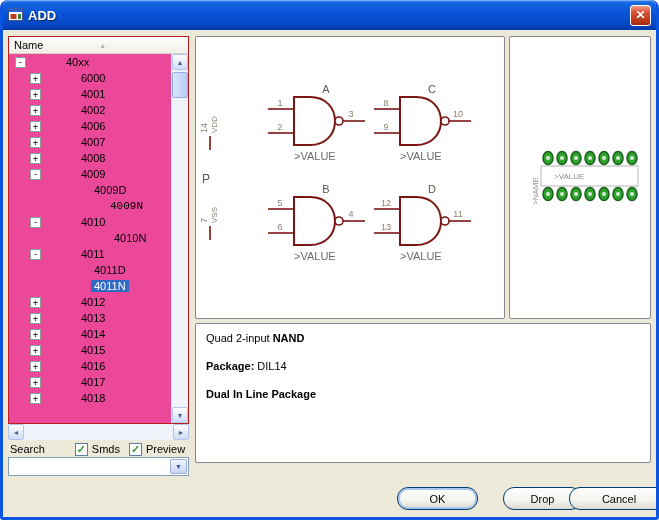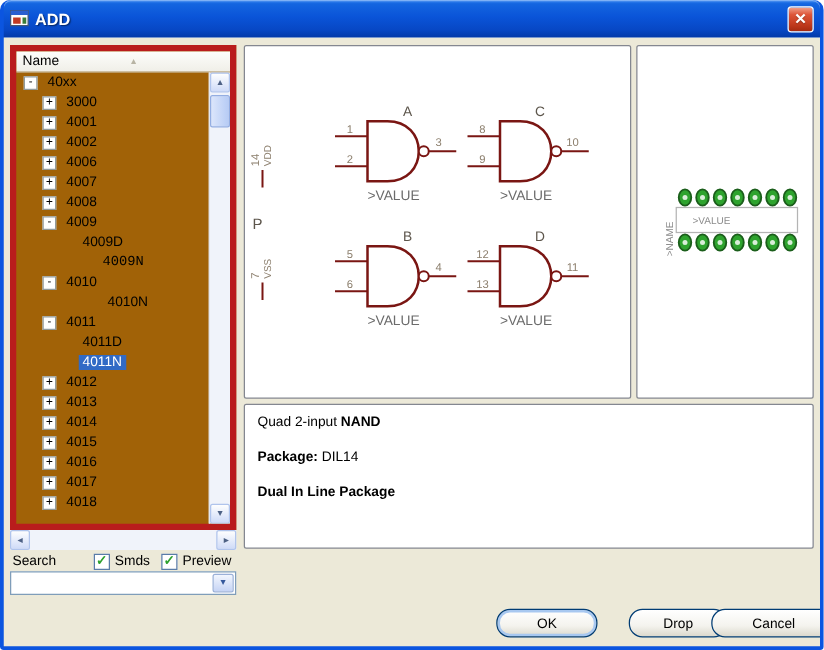--- a/index.html
+++ b/index.html
@@ -20,32 +20,32 @@
   .title-text{color:#fff;font-size:13px;font-weight:bold;text-shadow:1px 1px 1px rgba(0,0,0,.5);flex:1;}
   .close-btn{
     width:21px;height:21px;border-radius:3px;border:1px solid #fff;
     background:linear-gradient(180deg,#f0a08a 0%,#dd5539 30%,#c33b1e 70%,#a52a10 100%);
     color:#fff;font-size:12px;font-weight:bold;display:flex;align-items:center;justify-content:center;
     text-shadow:0 1px 1px rgba(0,0,0,.3);
   }
   .body{position:relative;height:487px;background:#ece9d8;overflow:hidden;font-size:11px;}
 
   
-  .tree-box{position:absolute;left:5px;top:6px;width:181px;height:388px;background:#a16207;border:5px solid #b91c1c;overflow:hidden;}
+  .tree-box{position:absolute;left:5px;top:6px;width:181px;height:388px;background:#ec4899;border:1px solid #b91c1c;overflow:hidden;}
   .tree-header{position:absolute;left:0;top:0;right:0;height:17px;
     background:linear-gradient(180deg,#fdfdfb,#f0efe8);border-bottom:1px solid #d5d2c3;
     display:flex;align-items:center;padding:0 5px;}
   .sort-icon{font-size:7px;color:#b8b4a4;margin-left:56px;}
   .tree-items{position:absolute;left:0;top:17px;right:17px;bottom:0;overflow:hidden;}
   .tree-row{height:16px;display:flex;align-items:center;white-space:nowrap;}
   .toggle{width:11px;height:11px;border:1px solid #919b9c;background:#fff;color:#000;
     font-size:9px;line-height:9px;text-align:center;margin-right:5px;flex:none;
     font-family:"DejaVu Sans Mono",monospace;}
   .leaf-gap{width:14px;flex:none;}
-  .lab{padding:0 3px;}
+  .lab{padding:0 3px;margin-left:32px;}
   .tree-row.selected .lab{background:#316ac5;color:#fff;}
 
   
   .vscroll{position:absolute;top:17px;right:0;bottom:0;width:17px;background:#f0f3fa;border-left:1px solid #e3e6ee;}
   .sbtn{position:absolute;width:16px;height:16px;
     background:linear-gradient(180deg,#fefefe,#cfdbf8);
     border:1px solid #b0c4ec;border-radius:2px;color:#4d6185;font-size:7px;
     display:flex;align-items:center;justify-content:center;}
   .vscroll .up{top:0;left:0;}
   .vscroll .down{bottom:0;left:0;}
@@ -64,21 +64,21 @@
   .combo{position:absolute;left:5px;top:427px;width:181px;height:19px;background:#fff;border:1px solid #7f9db9;display:flex;}
   .combo-field{flex:1;padding:2px 3px;}
   .combo-btn{width:17px;margin:1px;background:linear-gradient(180deg,#f2f6fe,#c6d4f5);
     border:1px solid #9ab0d8;border-radius:2px;color:#35589c;font-size:7px;
     display:flex;align-items:center;justify-content:center;}
 
   
   .panel{position:absolute;background:#fff;border:1px solid #848790;border-radius:2px;}
   .schematic-panel{left:192px;top:6px;width:310px;height:283px;}
   .package-panel{left:506px;top:6px;width:142px;height:283px;}
-  .desc-panel{left:192px;top:293px;width:456px;height:116px;padding:8px 10px;}
+  .desc-panel{left:192px;top:293px;width:456px;height:140px;padding:8px 10px;}
   .desc-panel p{margin:0 0 16px;font-size:11px;color:#000;}
   .b{font-weight:bold;}
 
   
   .gate-shape{fill:#fff;stroke:#7a1613;stroke-width:2;}
   .gate-line{stroke:#7a1613;stroke-width:1.6;}
   .gate-bubble{fill:#fff;stroke:#7a1613;stroke-width:1.6;}
   .pin{font-size:9px;fill:#8c7f6d;text-anchor:middle;font-family:"Liberation Sans",sans-serif;}
   .gate-letter{font-size:11px;fill:#5d564c;text-anchor:middle;font-family:"Liberation Sans",sans-serif;}
   .value{font-size:11px;fill:#6b6b6b;font-family:"Liberation Sans",sans-serif;}
@@ -125,21 +125,21 @@
         <span>Name</span>
         <span class="sort-icon">▲</span>
       </div>
       <div class="tree-items">
           <div class="tree-row" style="padding-left: 6px;">
             <span class="toggle">-</span>
             <span class="lab">40xx</span>
           </div>
           <div class="tree-row" style="padding-left: 21px;">
             <span class="toggle">+</span>
-            <span class="lab">3000</span>
+            <span class="lab">6000</span>
           </div>
           <div class="tree-row" style="padding-left: 21px;">
             <span class="toggle">+</span>
             <span class="lab">4001</span>
           </div>
           <div class="tree-row" style="padding-left: 21px;">
             <span class="toggle">+</span>
             <span class="lab">4002</span>
           </div>
           <div class="tree-row" style="padding-left: 21px;">

